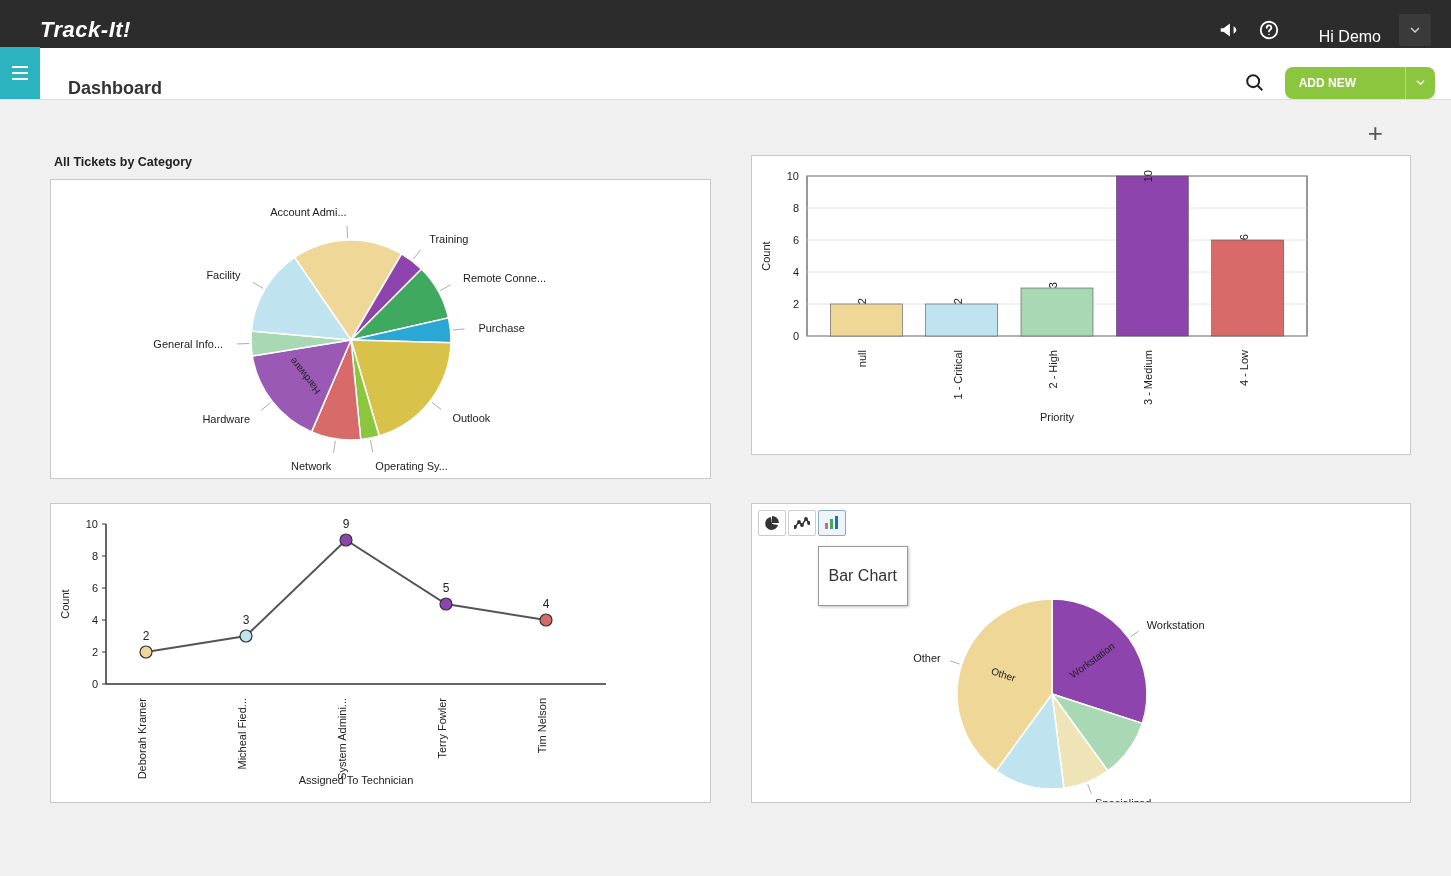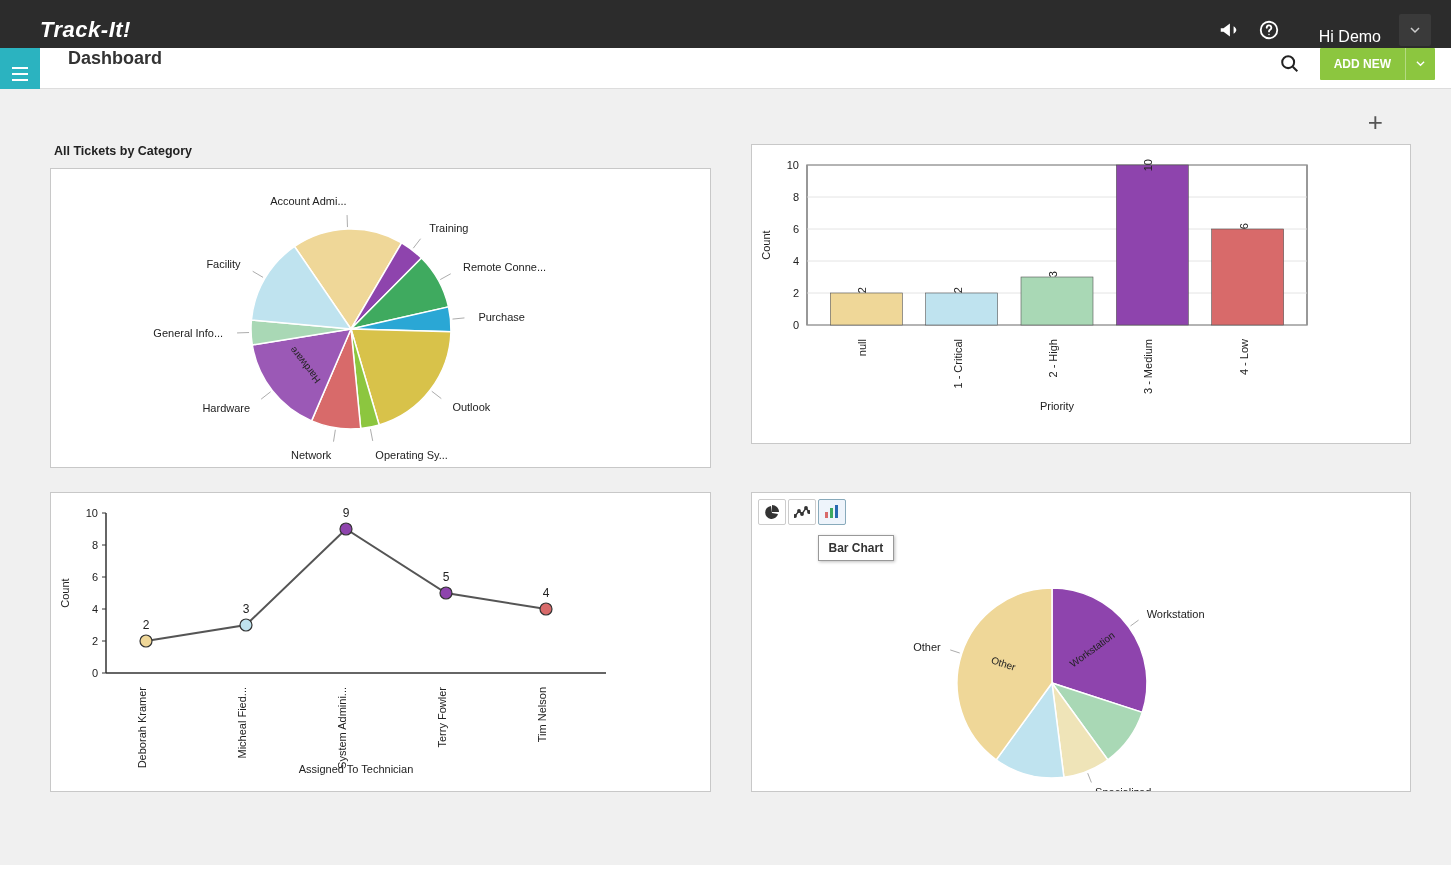--- a/index.html
+++ b/index.html
@@ -3,40 +3,40 @@
 <meta charset="utf-8">
 <style>
 * { box-sizing: border-box; margin: 0; padding: 0; }
 body { font-family: Arial, Helvetica, sans-serif; background: #fff; width: 1451px; height: 876px; overflow: hidden; }
 .topbar { height: 48px; background: #2c2c2c; display: flex; align-items: center; padding: 12px 20px 0 40px; color: #fff; }
 .logo { font-size: 22px; font-weight: bold; font-style: italic; letter-spacing: 0.5px; }
 .topbar-spacer { flex: 1; }
 .topbar-icon { width: 40px; height: 40px; display: flex; align-items: center; justify-content: center; cursor: pointer; }
 .user-area { display: flex; align-items: flex-end; gap: 18px; margin-left: 30px; font-size: 16px; }
 .user-dropdown-btn { width: 32px; height: 32px; background: #3a3a3a; display: flex; align-items: center; justify-content: center; border-radius: 2px; cursor: pointer; }
-.subbar { height: 41px; display: flex; align-items: flex-start; border-bottom: 1px solid #ddd; background: #fff; }
+.subbar { height: 52px; display: flex; align-items: flex-end; border-bottom: 1px solid #ddd; background: #fff; }
 .menu-toggle { width: 40px; height: 52px; background: #2bb3c0; display: flex; align-items: center; justify-content: center; cursor: pointer; }
 .page-title-wrap { flex: 1; padding-left: 28px; display: flex; align-items: center; }
 .page-title { font-size: 18px; font-weight: bold; color: #333; }
 .subbar-right { display: flex; align-items: center; gap: 14px; padding-right: 16px; }
 .search-btn { width: 32px; height: 32px; display: flex; align-items: center; justify-content: center; cursor: pointer; }
-.addnew-btn { display: flex; align-items: center; background: #8cc63f; color: #fff; font-size: 12px; font-weight: bold; border-radius: 1px; overflow: hidden; cursor: pointer; }
+.addnew-btn { display: flex; align-items: center; background: #8cc63f; color: #fff; font-size: 12px; font-weight: bold; border-radius: 8px; overflow: hidden; cursor: pointer; gap: 35px; }
 .addnew-label { padding: 9px 14px; }
 .addnew-caret { padding: 9px 10px; border-left: 1px solid rgba(255,255,255,0.35); }
 .content { background: #f0f0f0; padding: 10px 40px 10px 50px; height: calc(876px - 48px - 52px); overflow: auto; position: relative; }
 .add-widget-row { display: flex; justify-content: flex-end; padding: 8px 28px 0 0; }
 .add-widget-btn { font-size: 26px; color: #555; cursor: pointer; font-weight: 300; }
 .grid { display: grid; grid-template-columns: 1fr 1fr; gap: 24px 40px; margin-top: 6px; }
 .widget { }
 .widget-title { font-size: 12.5px; font-weight: bold; color: #222; margin: 0 0 10px 4px; }
 .widget-body { background: #fff; border: 1px solid #c8c8c8; height: 300px; position: relative; overflow: hidden; }
 .toolbar { position: absolute; top: 6px; left: 6px; display: flex; gap: 2px; }
 .toolbar-btn { width: 28px; height: 26px; border: 1px solid #ccc; background: #fff; display: flex; align-items: center; justify-content: center; cursor: pointer; border-radius: 2px; }
 .toolbar-btn.active { background: #eef4fb; border-color: #8ab; }
-.tooltip { position: absolute; top: 42px; left: 66px; background: #fff; border: 1px solid #999; padding: 5px 10px; font-size: 12px; color: #333; box-shadow: 1px 1px 3px rgba(0,0,0,0.25); font-weight: bold; }
+.tooltip { position: absolute; top: 42px; left: 66px; background: #fff; border: 1px solid #999; padding: 20px 10px; font-size: 16px; color: #333; box-shadow: 1px 1px 3px rgba(0,0,0,0.25); }
 .chart-svg { display: block; }
 .axis-label-h { font-size: 11px; fill: #222; text-anchor: middle; }
 .axis-label-v { font-size: 11px; fill: #222; text-anchor: middle; }
 .tick-label { font-size: 11px; fill: #222; }
 .bar-value-rot { font-size: 11px; fill: #222; text-anchor: end; }
 .line-point-label { font-size: 12px; fill: #222; text-anchor: middle; }
 .pie-label { font-size: 11px; fill: #222; }
 .pie-inner-label { font-size: 10px; fill: #222; }
 </style>
 </head>

